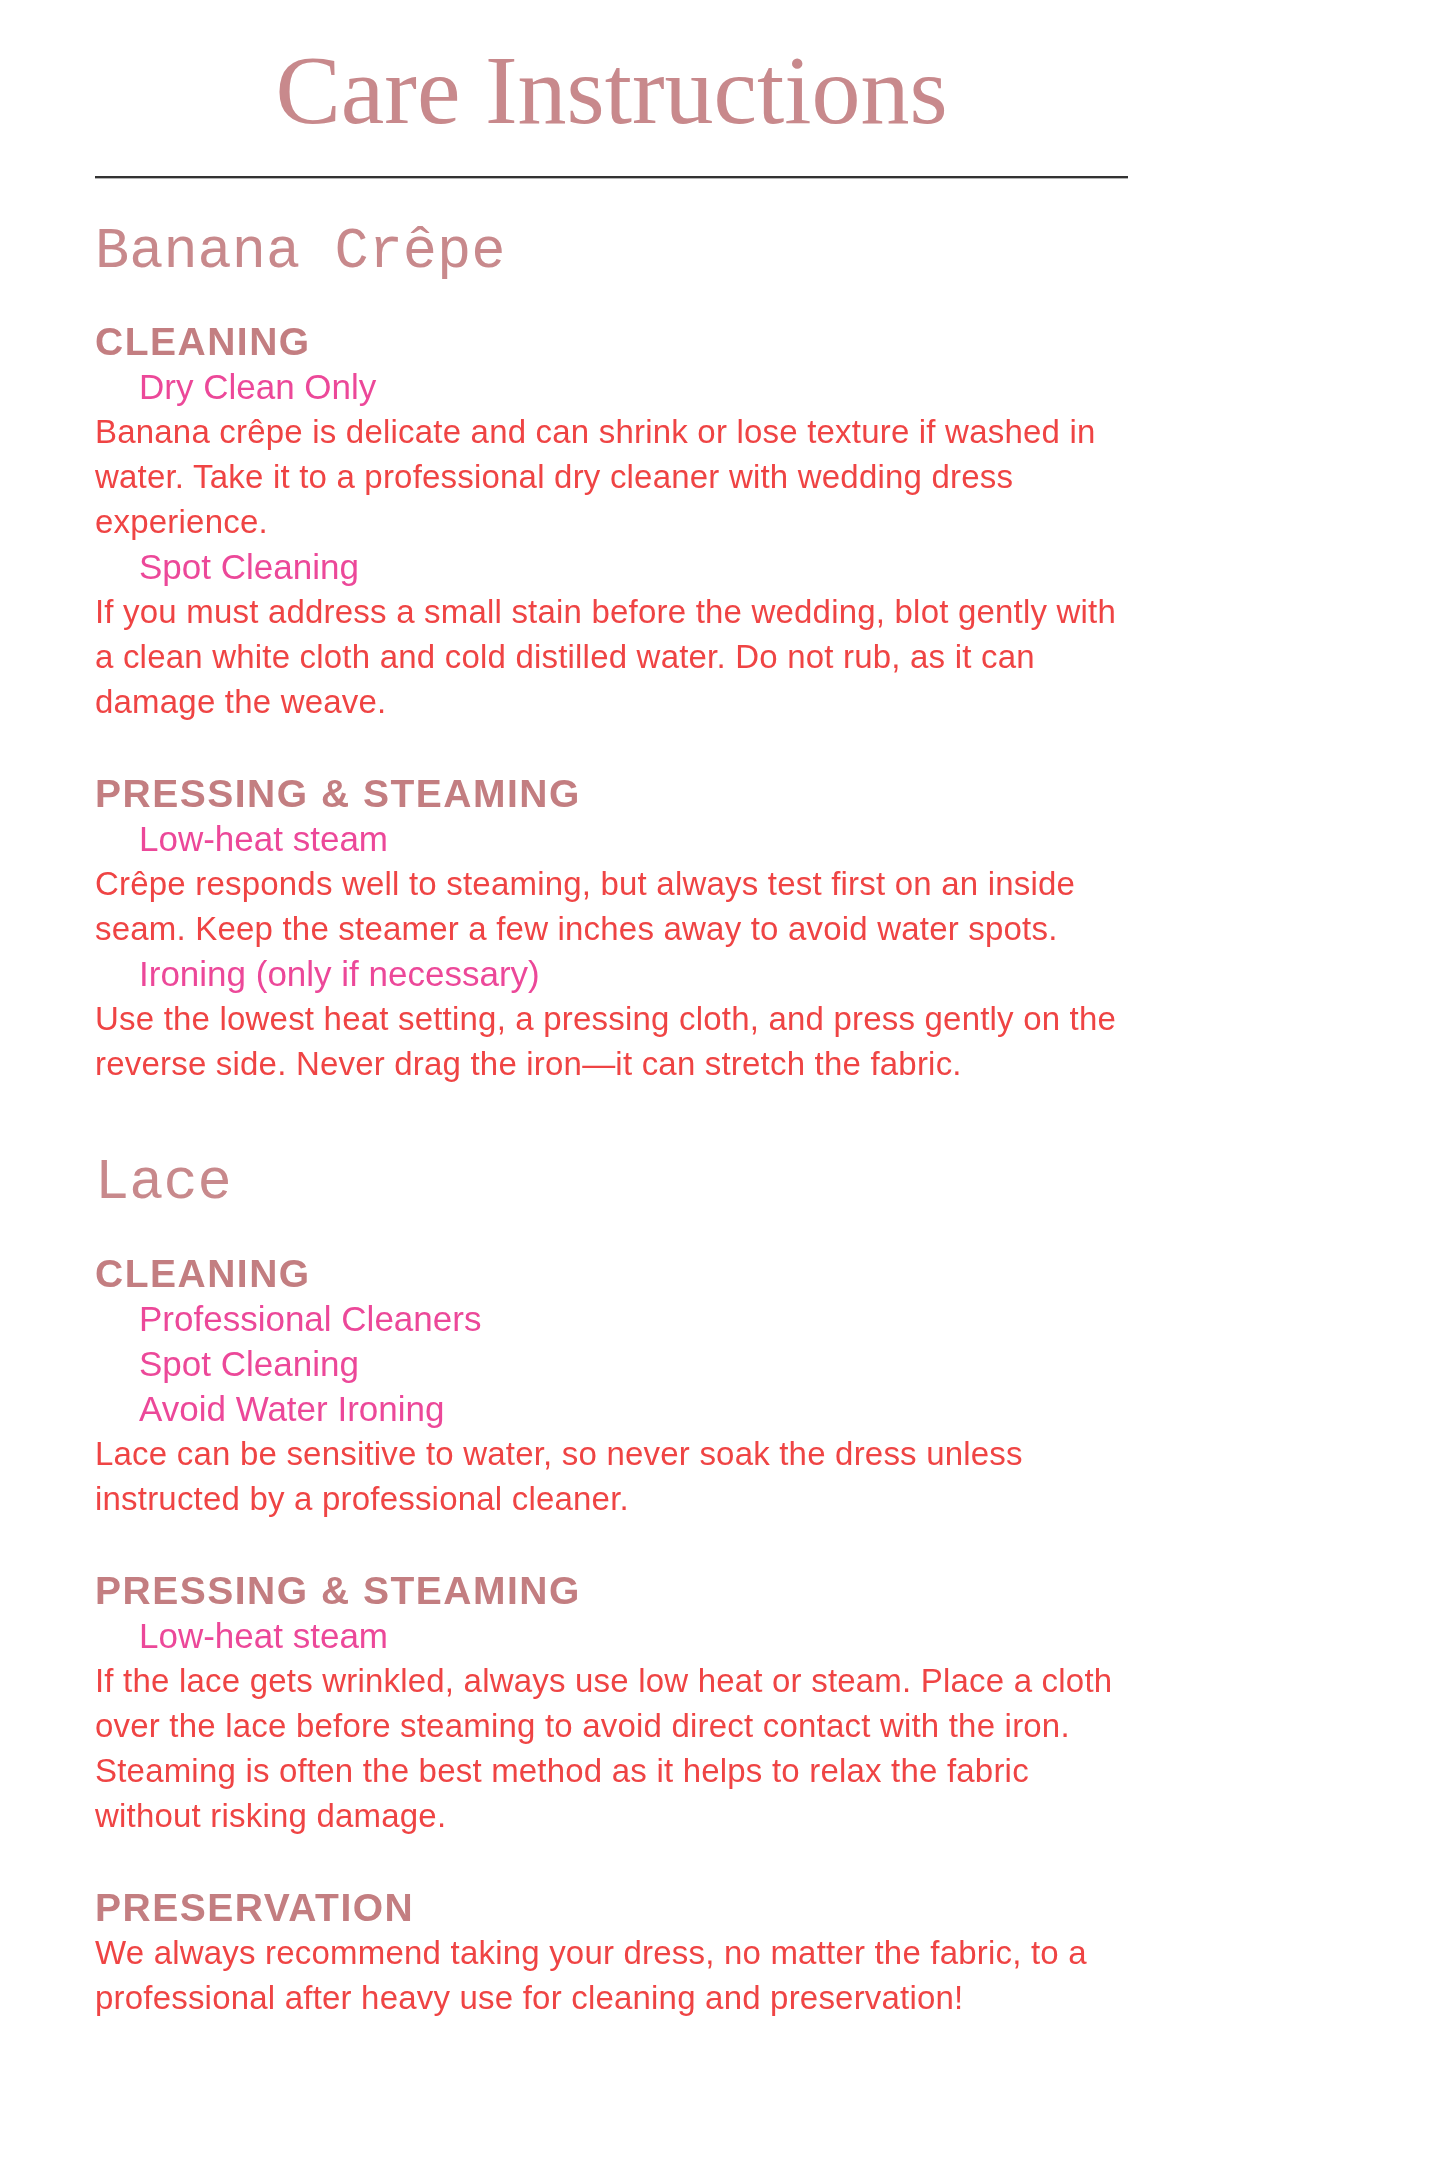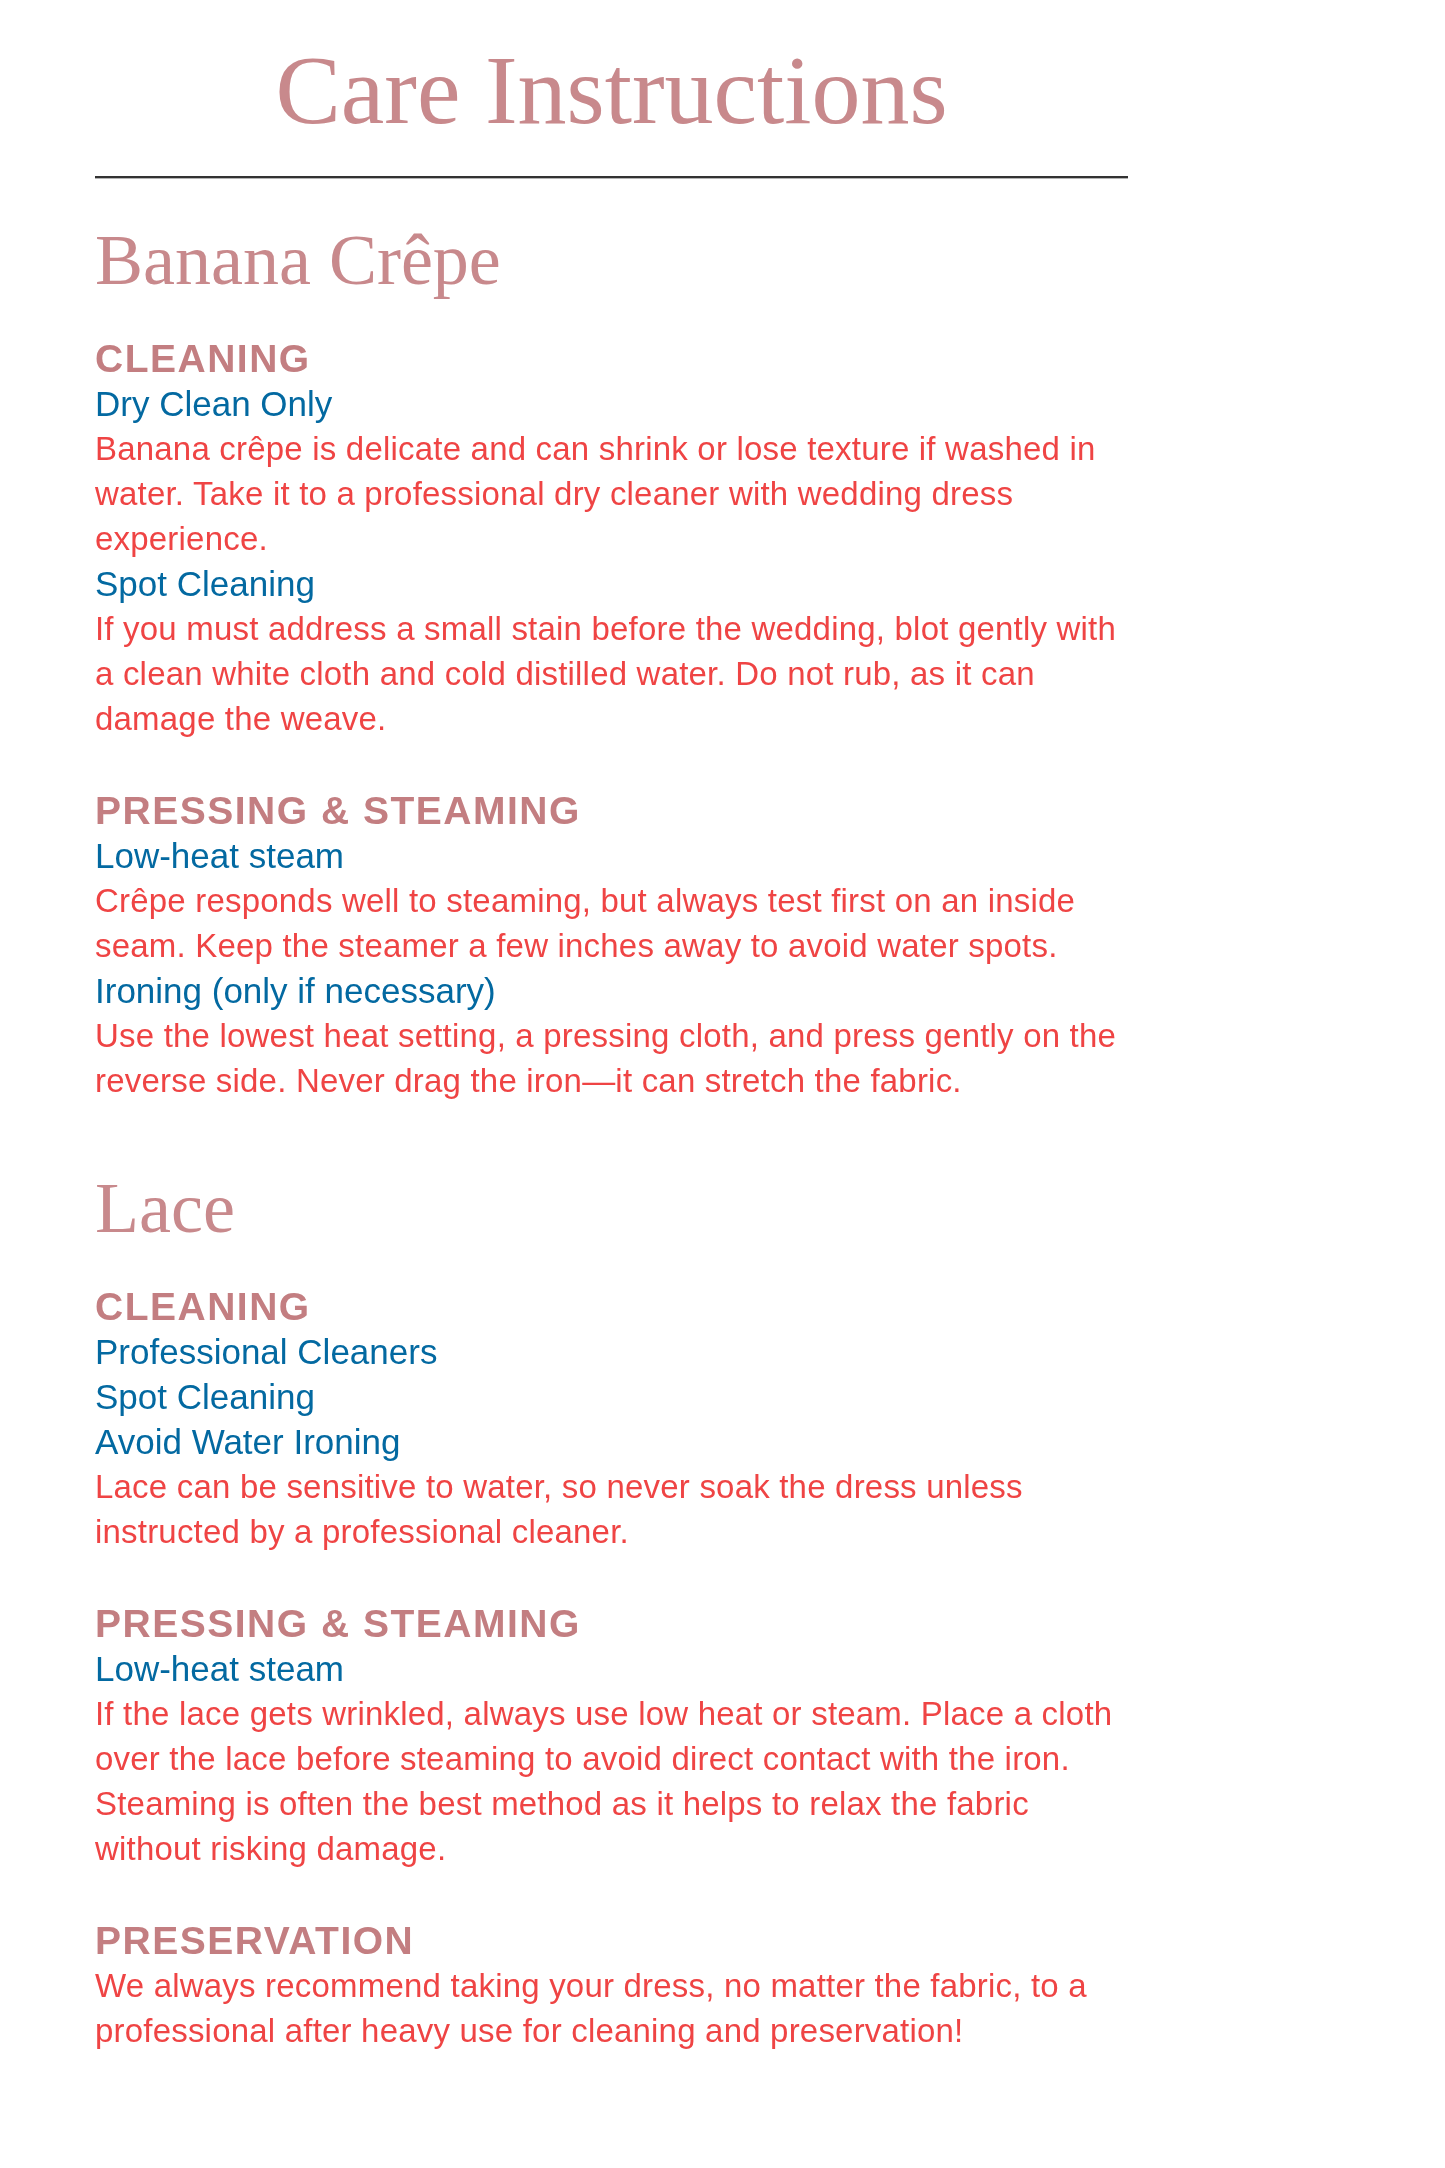--- a/index.html
+++ b/index.html
@@ -26,42 +26,43 @@
     margin: 6px 0 0 0;
   }
   .rule {
     border: none;
     border-top: 2px solid #333333;
     border-bottom: 1px solid #b3b3b3;
     margin: 30px 0 0 0;
     height: 0;
   }
   .fabric-heading {
-    font-family: Liberation Serif, serif;
+    font-family: Liberation Mono, monospace;
     font-weight: 400;
-    font-size: 72px;
+    font-size: 57px;
     line-height: 1.1;
     color: #c8898c;
     margin: 42px 0 0 0;
   }
   .fabric-heading.second { margin-top: 66px; }
   .care-group { margin-top: 47px; }
   .care-group.first { margin-top: 36px; }
   .care-label {
     color: #c37e81;
     font-weight: 700;
     font-size: 39px;
     letter-spacing: 1.5px;
     line-height: 45px;
   }
   .care-subheading {
-    color: #0369a1;
+    color: #ec4899;
     font-weight: 400;
     font-size: 35px;
     line-height: 45px;
+    margin-left: 44px;
   }
   .care-paragraph {
     color: #ef4444;
     font-weight: 400;
     font-size: 33px;
     line-height: 45px;
     letter-spacing: 0.2px;
     max-width: 1285px;
   }
 </style>

